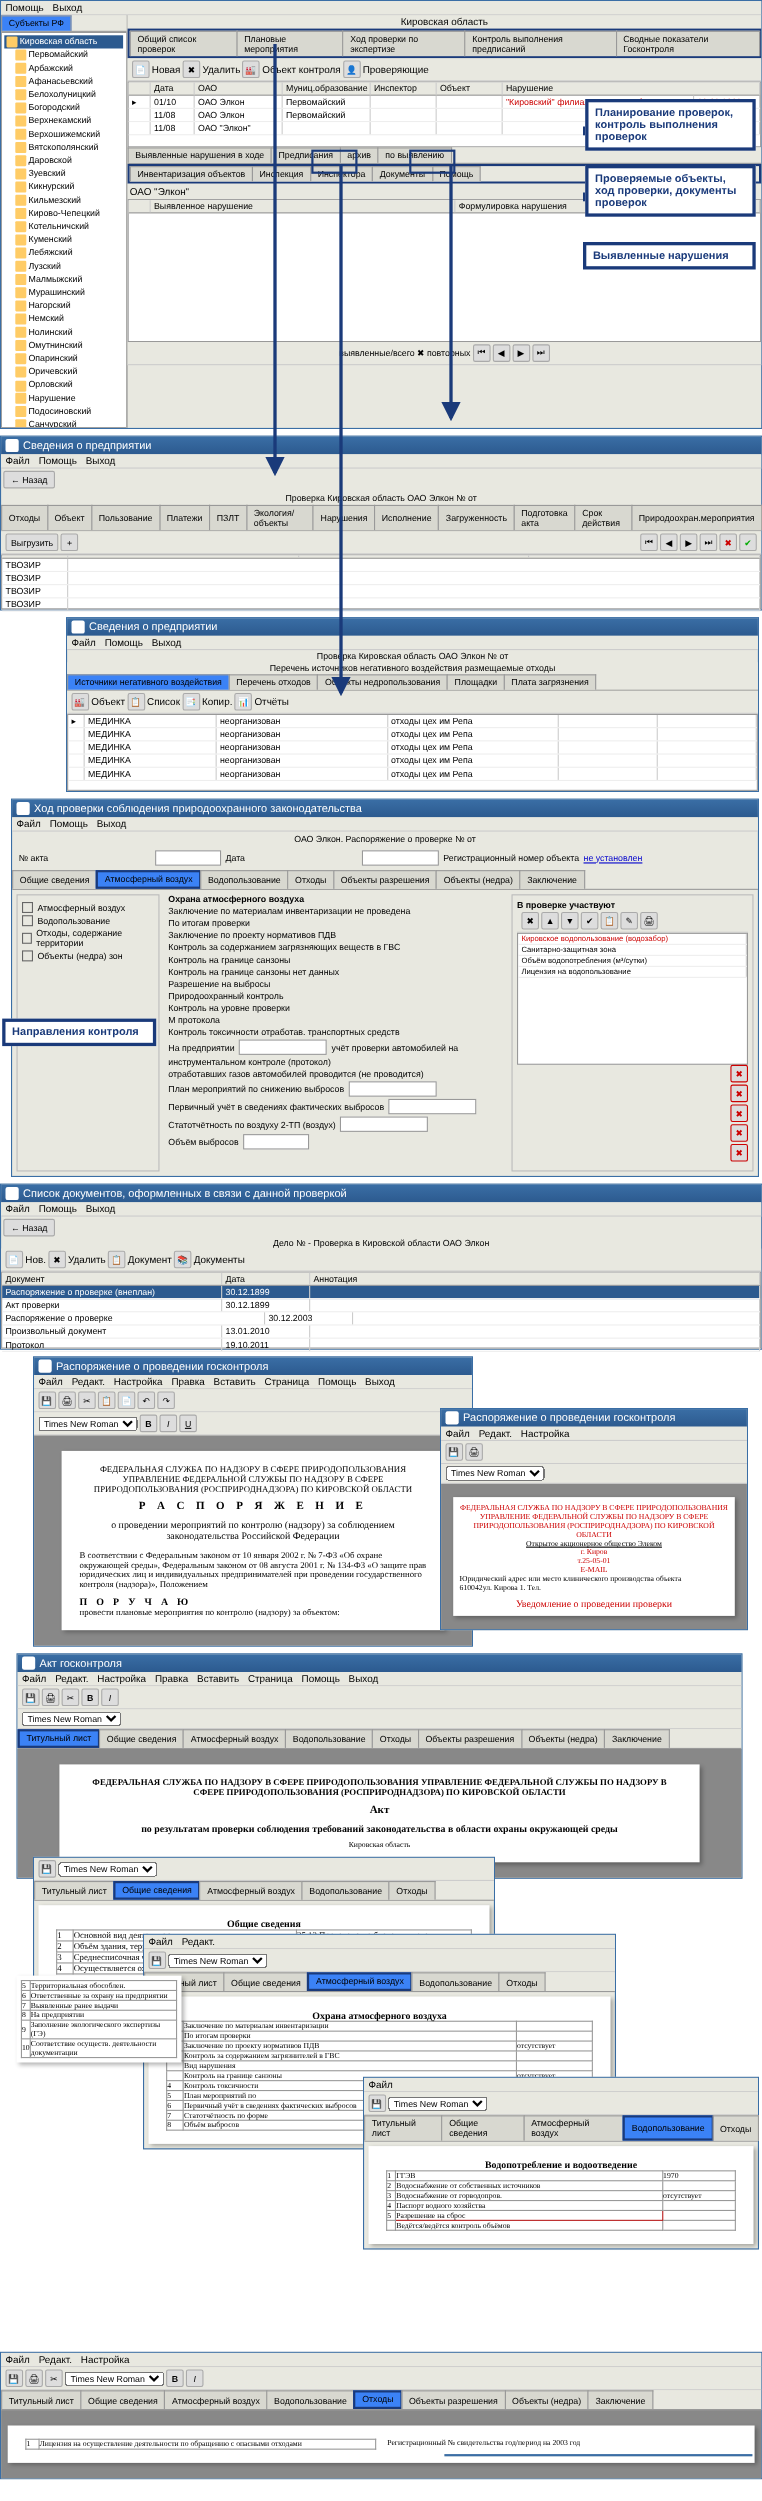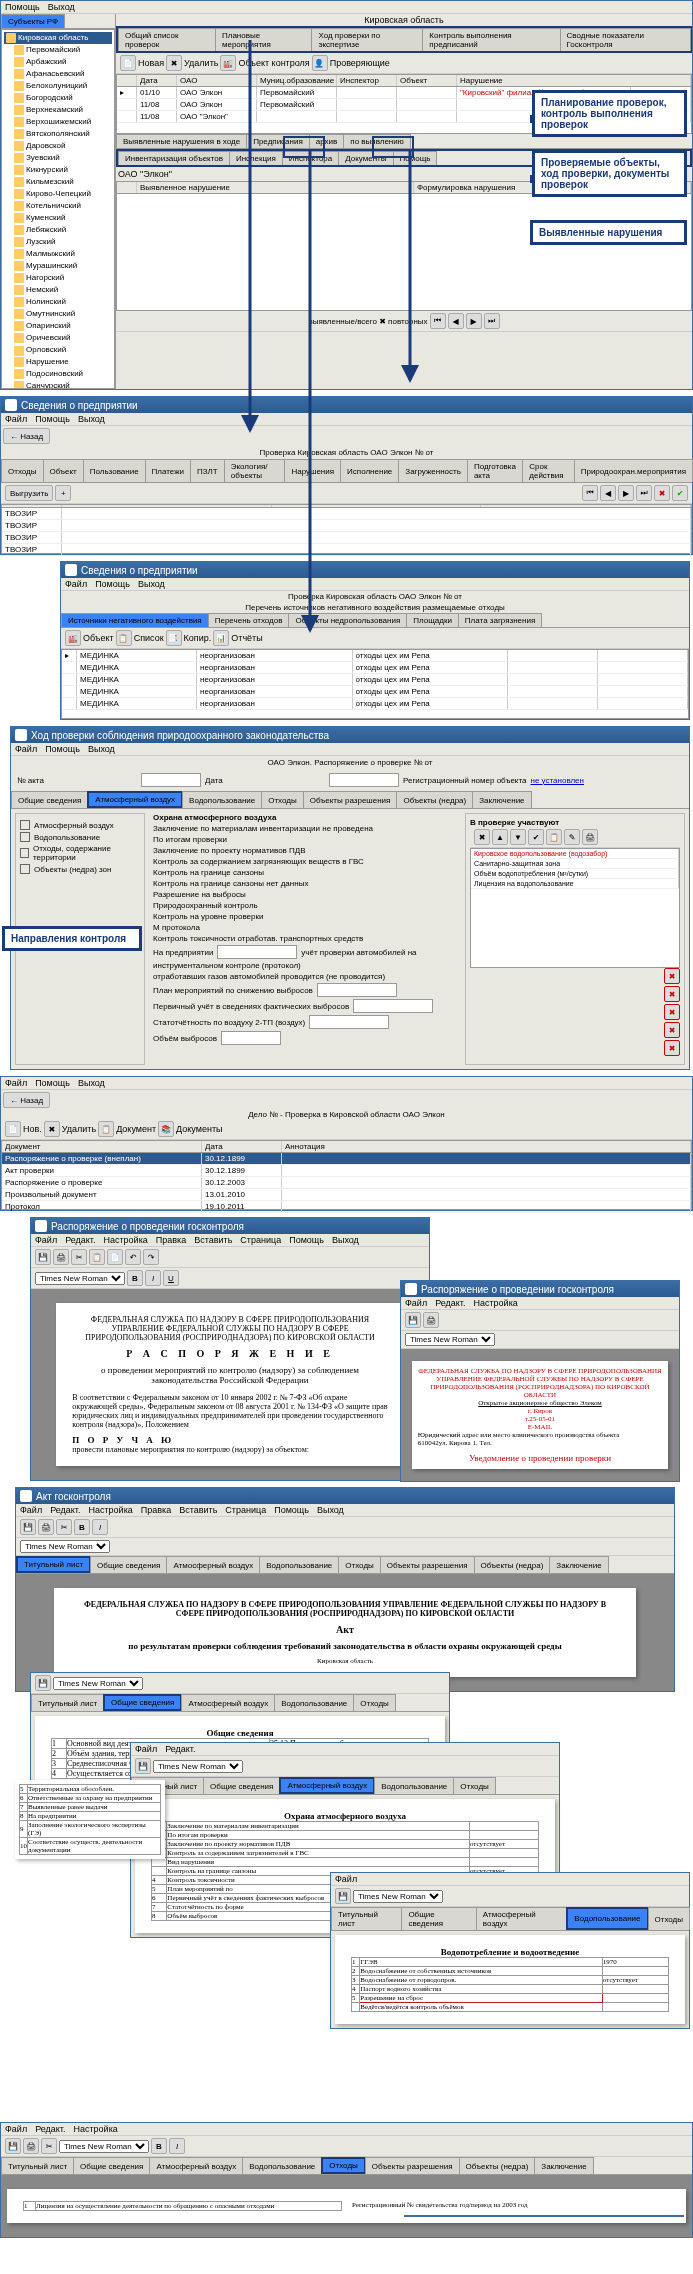--- a/index.html
+++ b/index.html
@@ -557,20 +557,24 @@
         <span class="tb-btn" style="border-color:#c00;color:#c00;">✖</span>
         <span class="tb-btn" style="border-color:#c00;color:#c00;">✖</span>
       </div>
     </div>
   </div>
 </div>
 
 <div class="callout" style="top:926px; left:2px; width:140px;">Направления контроля</div>
 
 <div class="window" style="width:693px; margin-top:6px;">
+  <div class="titlebar">
+        <span class="icon"></span>
+        <span>Список документов, оформленных в связи с данной проверкой</span>
+      </div>
   <div class="menubar">
         <span>Файл</span>
         <span>Помощь</span>
         <span>Выход</span>
       </div>
   <div style="padding:2px;"><button class="tb-btn" style="width:auto;padding:0 6px;">← Назад</button></div>
   <div style="text-align:center;font-size:8px;">Дело № - Проверка в Кировской области ОАО Элкон</div>
   <div class="toolbar">
     <span class="tb-btn">📄</span>
         <span>Нов.</span>
@@ -591,21 +595,21 @@
           <div style="width:200px">Распоряжение о проверке (внеплан)</div>
           <div style="width:80px">30.12.1899</div>
           <div style="flex:1"></div>
         </div>
     <div class="grid-row">
           <div style="width:200px">Акт проверки</div>
           <div style="width:80px">30.12.1899</div>
           <div style="flex:1"></div>
         </div>
     <div class="grid-row">
-          <div style="width:200px">Распоряжение о проверке</div>
+          <div style="width:239px">Распоряжение о проверке</div>
           <div style="width:80px">30.12.2003</div>
           <div style="flex:1"></div>
         </div>
     <div class="grid-row">
           <div style="width:200px">Произвольный документ</div>
           <div style="width:80px">13.01.2010</div>
           <div style="flex:1"></div>
         </div>
     <div class="grid-row">
           <div style="width:200px">Протокол</div>

